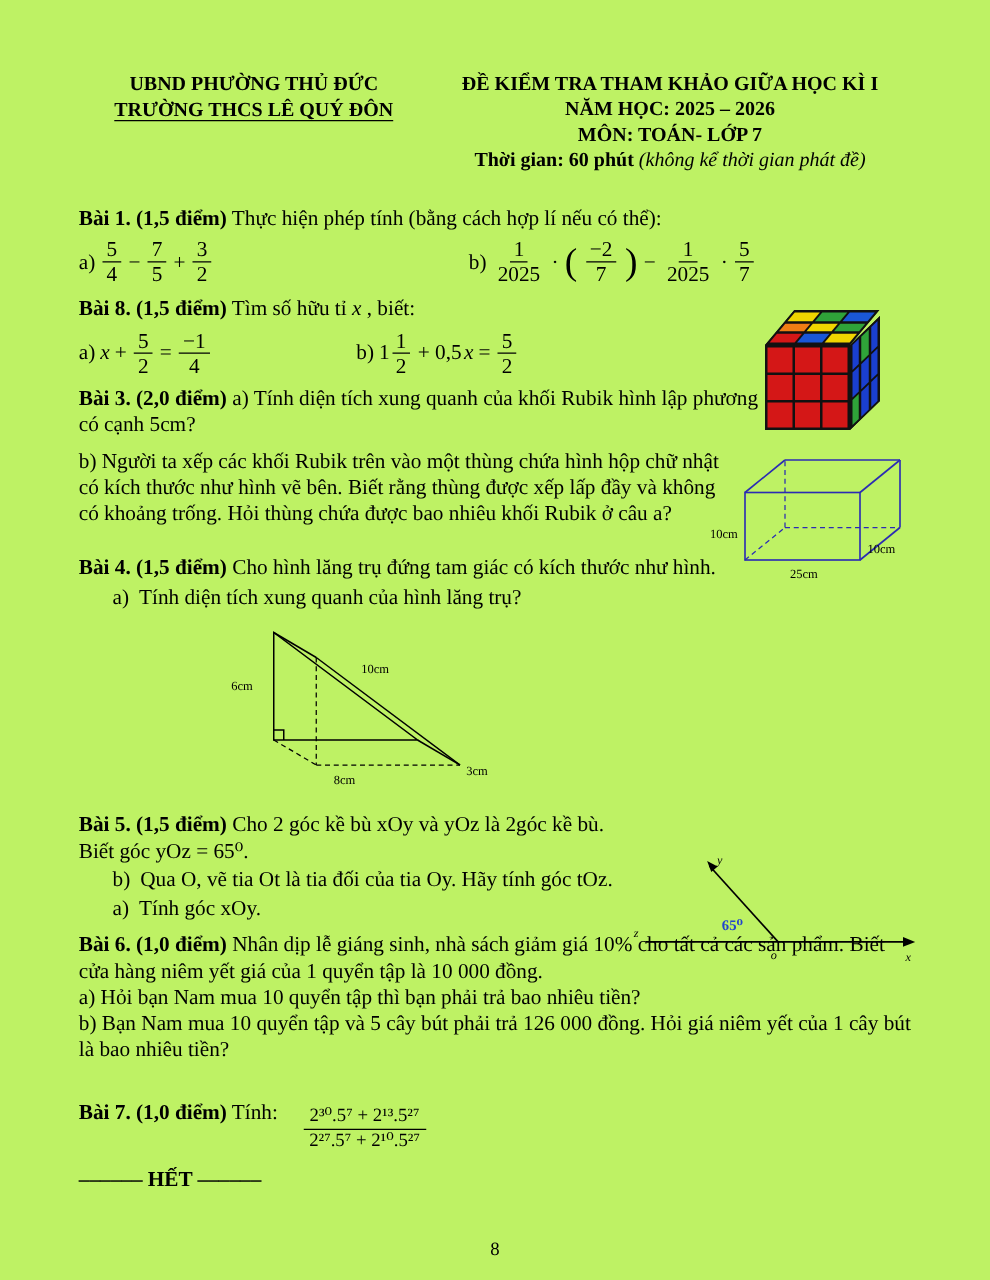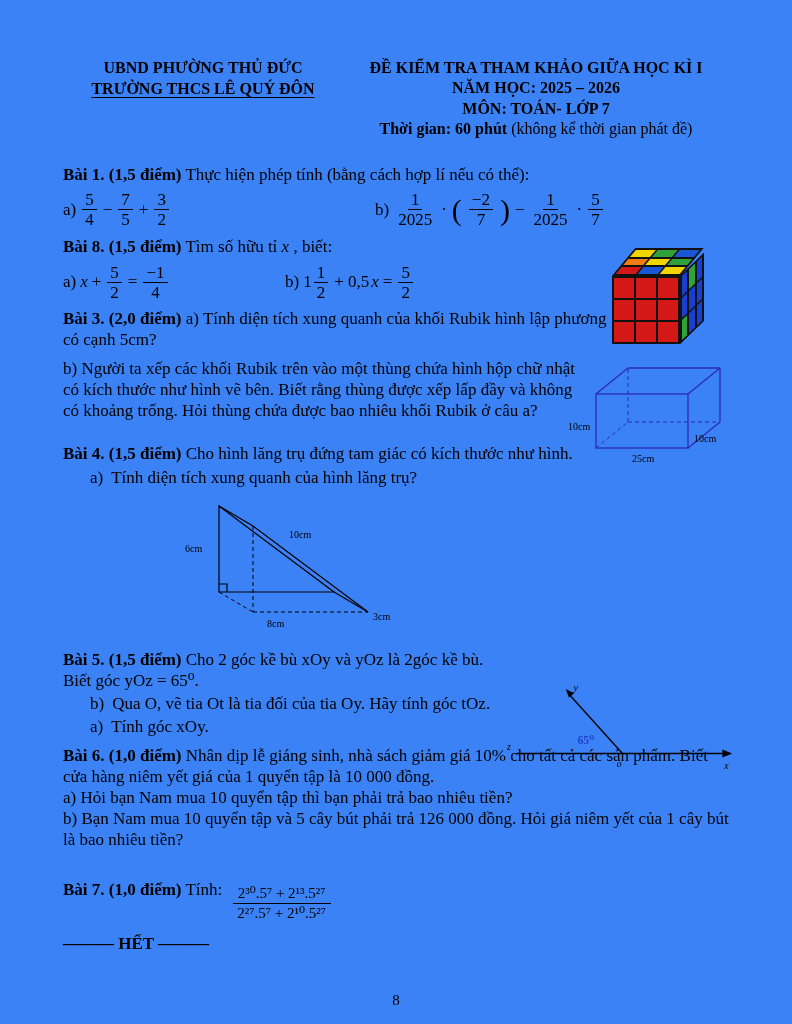--- a/index.html
+++ b/index.html
@@ -1,25 +1,25 @@
 <!DOCTYPE html>
 <html><head>
 <meta charset="utf-8">
 <style>
   * { margin:0; padding:0; box-sizing:border-box; }
   html,body { background:#ffffff; }
   .page {
     position:relative; width:792px; height:1024px; margin:0 auto;
-    background:#3b82f6; color:#000; overflow:hidden;
+    background:#bef264; color:#000; overflow:hidden;
     font-family:"Liberation Serif","DejaVu Serif",serif;
     font-size:17px; line-height:1.24;
     padding:58px 63px 0 63px;
   }
   .b { font-weight:bold; }
-  .i { }
+  .i { font-style:italic; }
   .u { text-decoration:underline; text-underline-offset:3px; }
   .para { margin:0; }
 
   
   .header { display:flex; margin-bottom:24px; font-size:16px; }
   .h-left { width:280px; text-align:center; line-height:1.3; }
   .h-right { flex:1; text-align:center; line-height:1.28; }
 
   
   .exprrow { display:flex; align-items:center; margin:3px 0 4px; min-height:44px; }
@@ -35,21 +35,21 @@
   
   .sec { margin:0; }
   .sec3a { padding-right:120px; }
   .sec3b { padding-right:140px; margin-top:8px; }
   .sec4 { margin-top:22px; }
   .itm { padding-left:27px; margin-top:2px; }
   .itm .ilbl { margin-right:8px; }
   .prismwrap { margin:6px 0 10px 118px; width:250px; height:145px; }
   .sec5 { padding-right:230px; margin-top:10px; }
   .sec6 { margin-top:8px; }
-  .sec7 { margin-top:6px; display:flex; align-items:center; gap:6px; }
+  .sec7 { margin-top:6px; display:flex; align-items:center; gap:16px; }
   .bigfrac { display:inline-flex; flex-direction:column; align-items:center; font-size:15px; line-height:1.25; margin-left:4px; }
   .bigfrac .num { padding:0 5px; border-bottom:1.3px solid #000;margin-top:28px; }
   .bigfrac .den { padding:0 5px; }
   .het { text-align:left; font-weight:bold; margin-top:10px; }
   .pagenum { position:absolute; left:0; right:0; bottom:14px; text-align:center; font-size:15px; }
 
   
   .rubik { position:absolute; left:612px; top:246px; width:112px; height:104px; }
   .face { position:absolute; display:grid; grid-template-columns:repeat(3,1fr); grid-template-rows:repeat(3,1fr); gap:2px; background:#111; border:2px solid #111; }
   .f-front { left:0; top:30px; width:68px; height:68px; }

